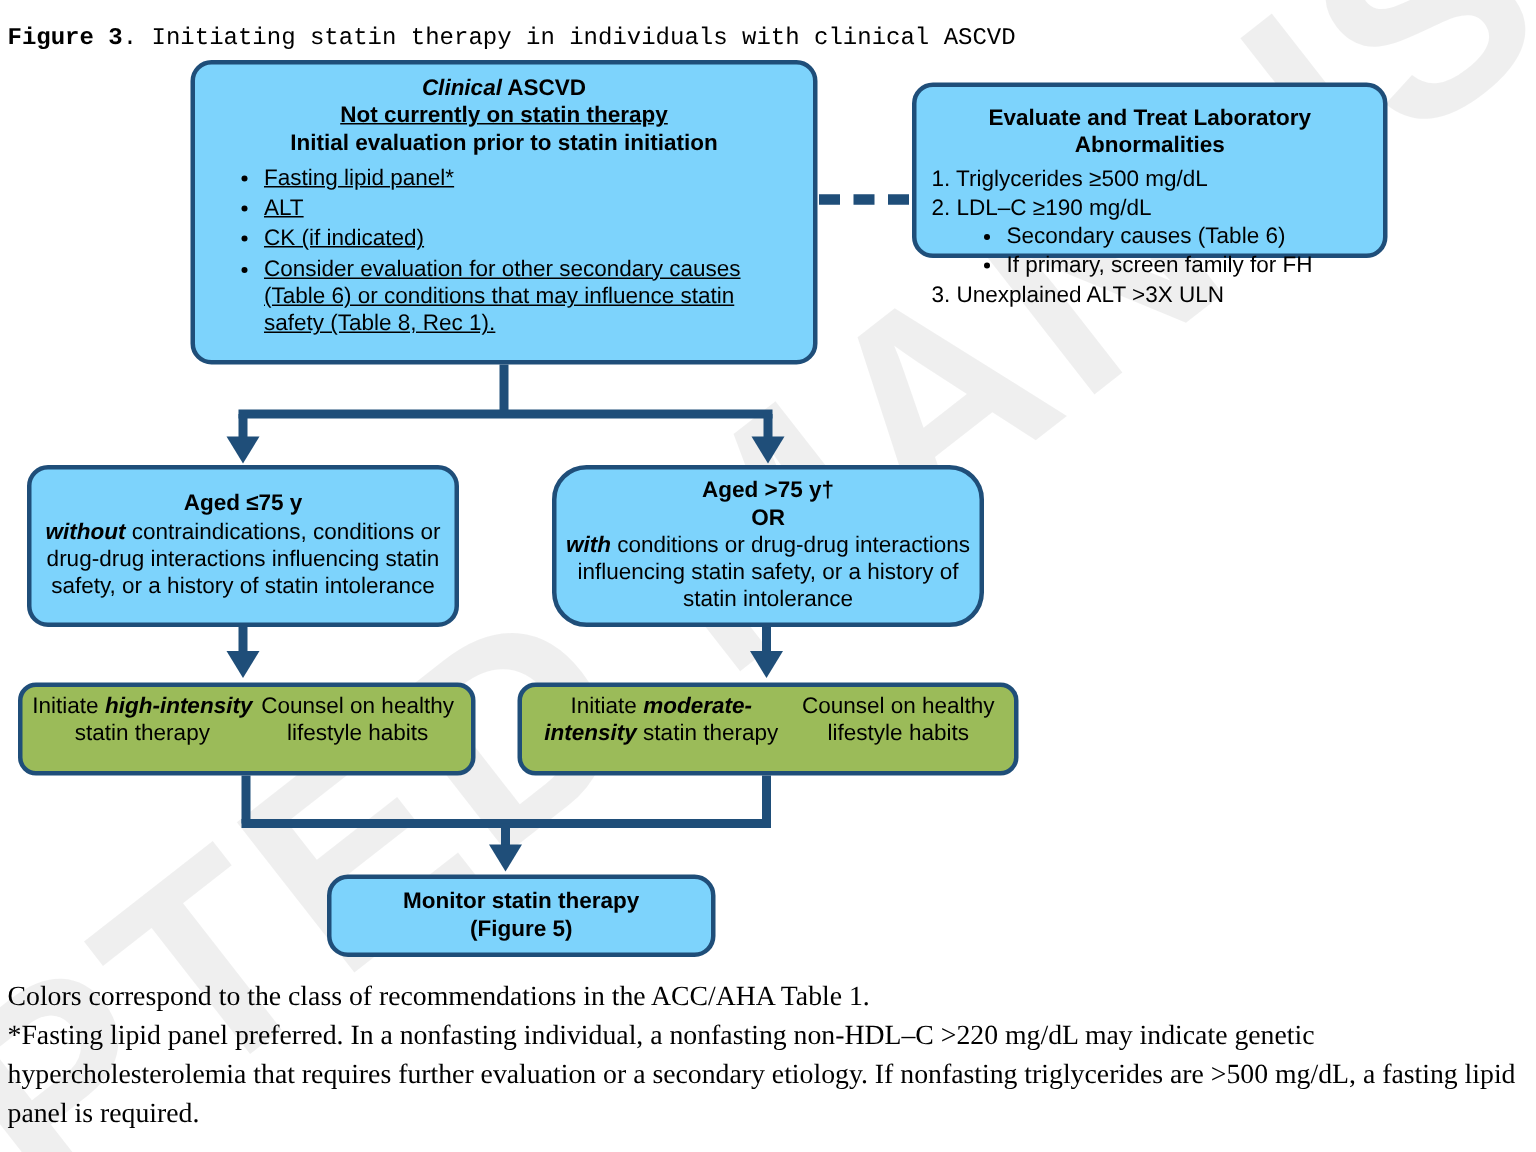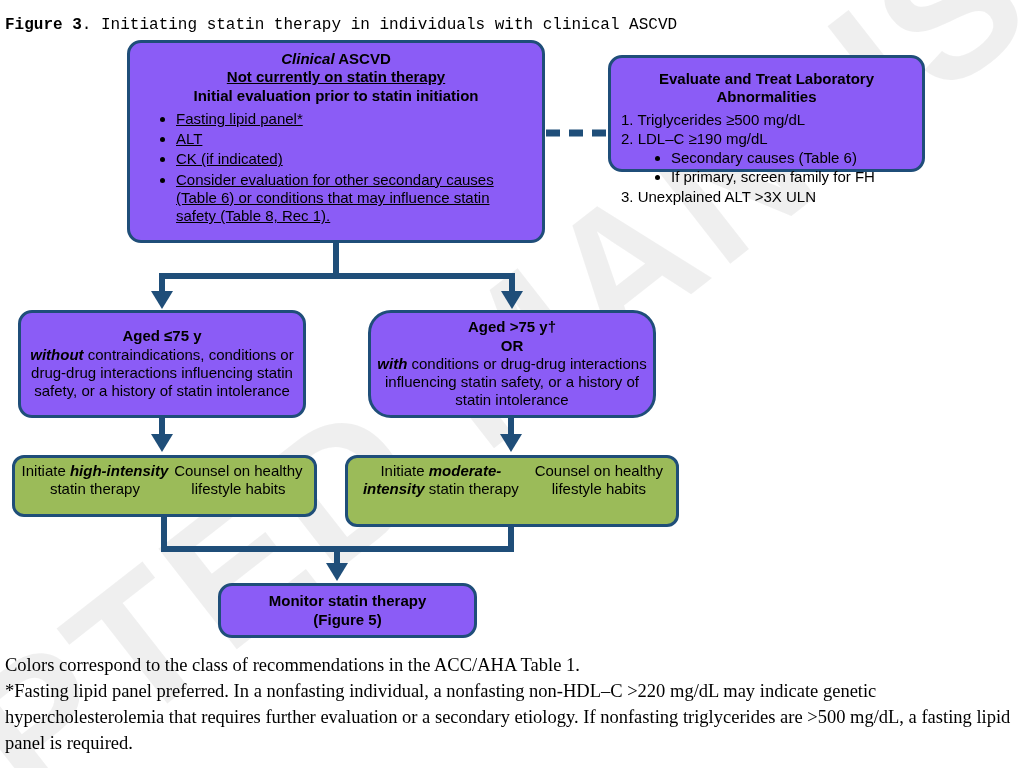--- a/index.html
+++ b/index.html
@@ -5,41 +5,41 @@
   html,body{margin:0;padding:0;background:#fff;}
   .page{position:relative;width:1024px;height:768px;background:#ffffff;overflow:hidden;
         font-family:"Liberation Sans",sans-serif;color:#000;}
   .watermark{position:absolute;left:50%;top:46%;transform:translate(-50%,-50%) rotate(-38deg);
         font-size:185px;font-weight:700;letter-spacing:6px;white-space:nowrap;
         color:#c9c9c9;opacity:.28;z-index:0;font-family:"Liberation Sans",sans-serif;}
   .title{position:absolute;left:5px;top:4px;z-index:2;
         font-family:Liberation Mono, monospace;font-size:16px;margin-top:12px;}
   .title .bold{font-weight:700;}
   .connectors{position:absolute;left:0;top:0;z-index:1;}
-  .box{position:absolute;background:#8b5cf6;border:3px solid #1F4E79;border-radius:14px;
+  .box{position:absolute;background:#7dd3fc;border:3px solid #1F4E79;border-radius:14px;
         box-sizing:border-box;font-size:15px;line-height:1.22;z-index:2;}
   .center{text-align:center;}
   .bold{font-weight:700;}
   .bi{font-weight:700;font-style:italic;}
   .underline{text-decoration:underline;}
   .box-top{left:127px;top:40px;width:418px;height:203px;padding:7px 10px 4px;}
   .box-top ul{margin:5px 0 0;padding-left:36px;text-decoration:underline;}
   .box-top li{margin:0 0 2px;}
   .box-lab{left:608px;top:55px;width:317px;height:117px;padding:12px 8px 4px;}
   .box-lab .lab-heading{max-width:252px;margin:0 auto 4px;text-align:center;font-weight:700;}
   .box-lab .lab-item{margin:0 0 1px 2px;}
   .box-lab ul{margin:0;padding-left:52px;}
   .box-lab li{margin:0 0 1px;}
   .box-age{display:flex;flex-direction:column;justify-content:center;padding:4px 6px;}
   .box-age-left{left:18px;top:310px;width:288px;height:108px;}
   .box-age-right{left:368px;top:310px;width:288px;height:108px;border-radius:23px;}
   .box-green{background:#9BBB59;border-radius:12px;display:flex;
         justify-content:center;padding:4px 6px;}
   .box-green-left{left:12px;top:455px;width:305px;height:62px;}
-  .box-green-right{left:345px;top:455px;width:334px;height:72px;}
+  .box-green-right{left:345px;top:455px;width:334px;height:62px;}
   .box-monitor{left:218px;top:583px;width:259px;height:55px;display:flex;flex-direction:column;
         justify-content:center;font-weight:700;}
   .footnotes{position:absolute;left:5px;top:652px;width:1014px;z-index:2;
         font-family:"Liberation Serif",serif;font-size:18.5px;line-height:26px;}
   .footnotes p{margin:0;}
 </style>
 </head>
 <body>
 
 <div class="page">

